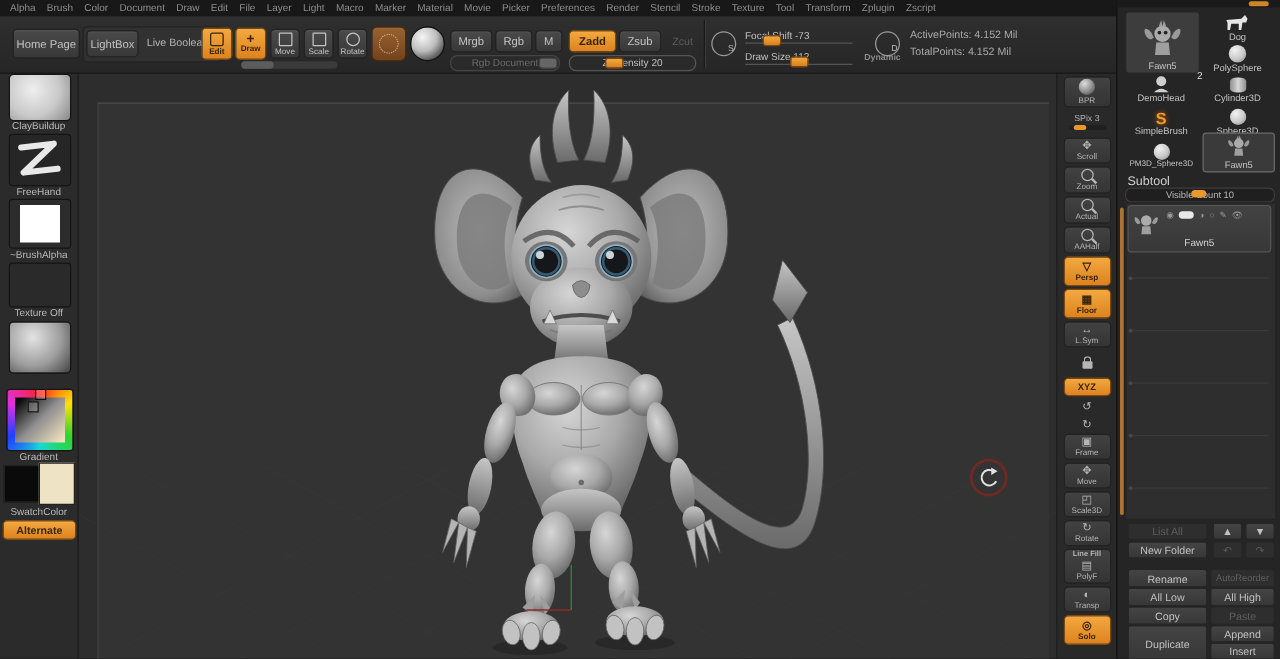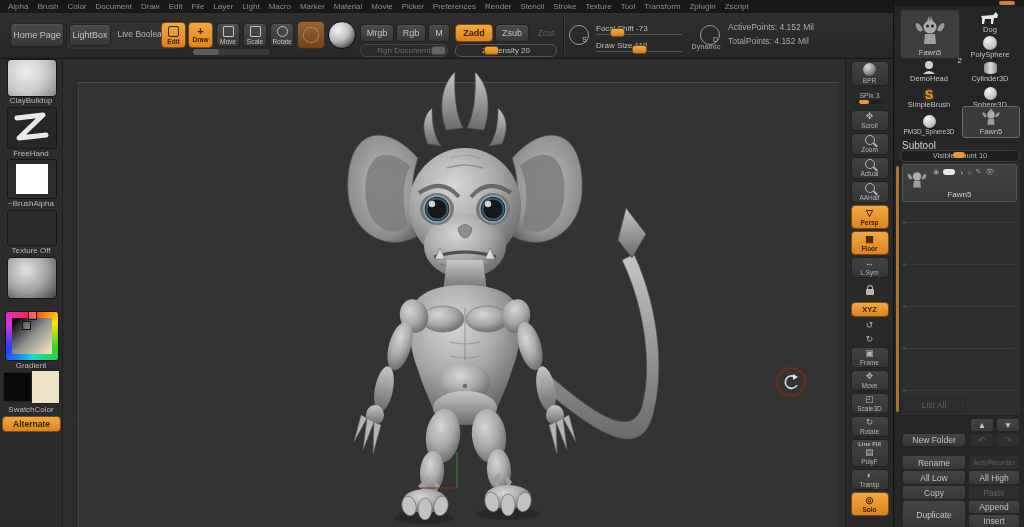--- a/index.html
+++ b/index.html
@@ -519,21 +519,21 @@
         <span class="si">◉</span>
         <span class="pill"></span>
         <span class="si">◑</span>
         <span class="si">○</span>
         <span class="si">✎</span>
         <span class="si">👁</span>
       </span>
       <span style="position:absolute;bottom:2px;width:113px;text-align:center;font-size:8px;color:#d2d2d2;">Fawn5</span>
     </div>
 
-    <div class="trbtn dim" style="left:8px;top:398px;width:62px;height:12px;">List All</div>
+    <div class="trbtn dim" style="left:8px;top:418px;width:62px;height:12px;">List All</div>
     <div class="trbtn" style="left:76px;top:418px;width:22px;height:12px;">▲</div>
     <div class="trbtn" style="left:102px;top:418px;width:22px;height:12px;">▼</div>
     <div class="trbtn" style="left:8px;top:433px;width:62px;height:12px;">New Folder</div>
     <div class="trbtn dim" style="left:76px;top:433px;width:22px;height:12px;">↶</div>
     <div class="trbtn dim" style="left:102px;top:433px;width:22px;height:12px;">↷</div>
     <div class="trbtn" style="left:8px;top:455px;width:62px;height:13px;">Rename</div>
     <div class="trbtn dim" style="left:74px;top:455px;width:50px;height:13px;font-size:7.5px;">AutoReorder</div>
     <div class="trbtn" style="left:8px;top:470px;width:62px;height:13px;">All Low</div>
     <div class="trbtn" style="left:74px;top:470px;width:50px;height:13px;">All High</div>
     <div class="trbtn" style="left:8px;top:485px;width:62px;height:13px;">Copy</div>

